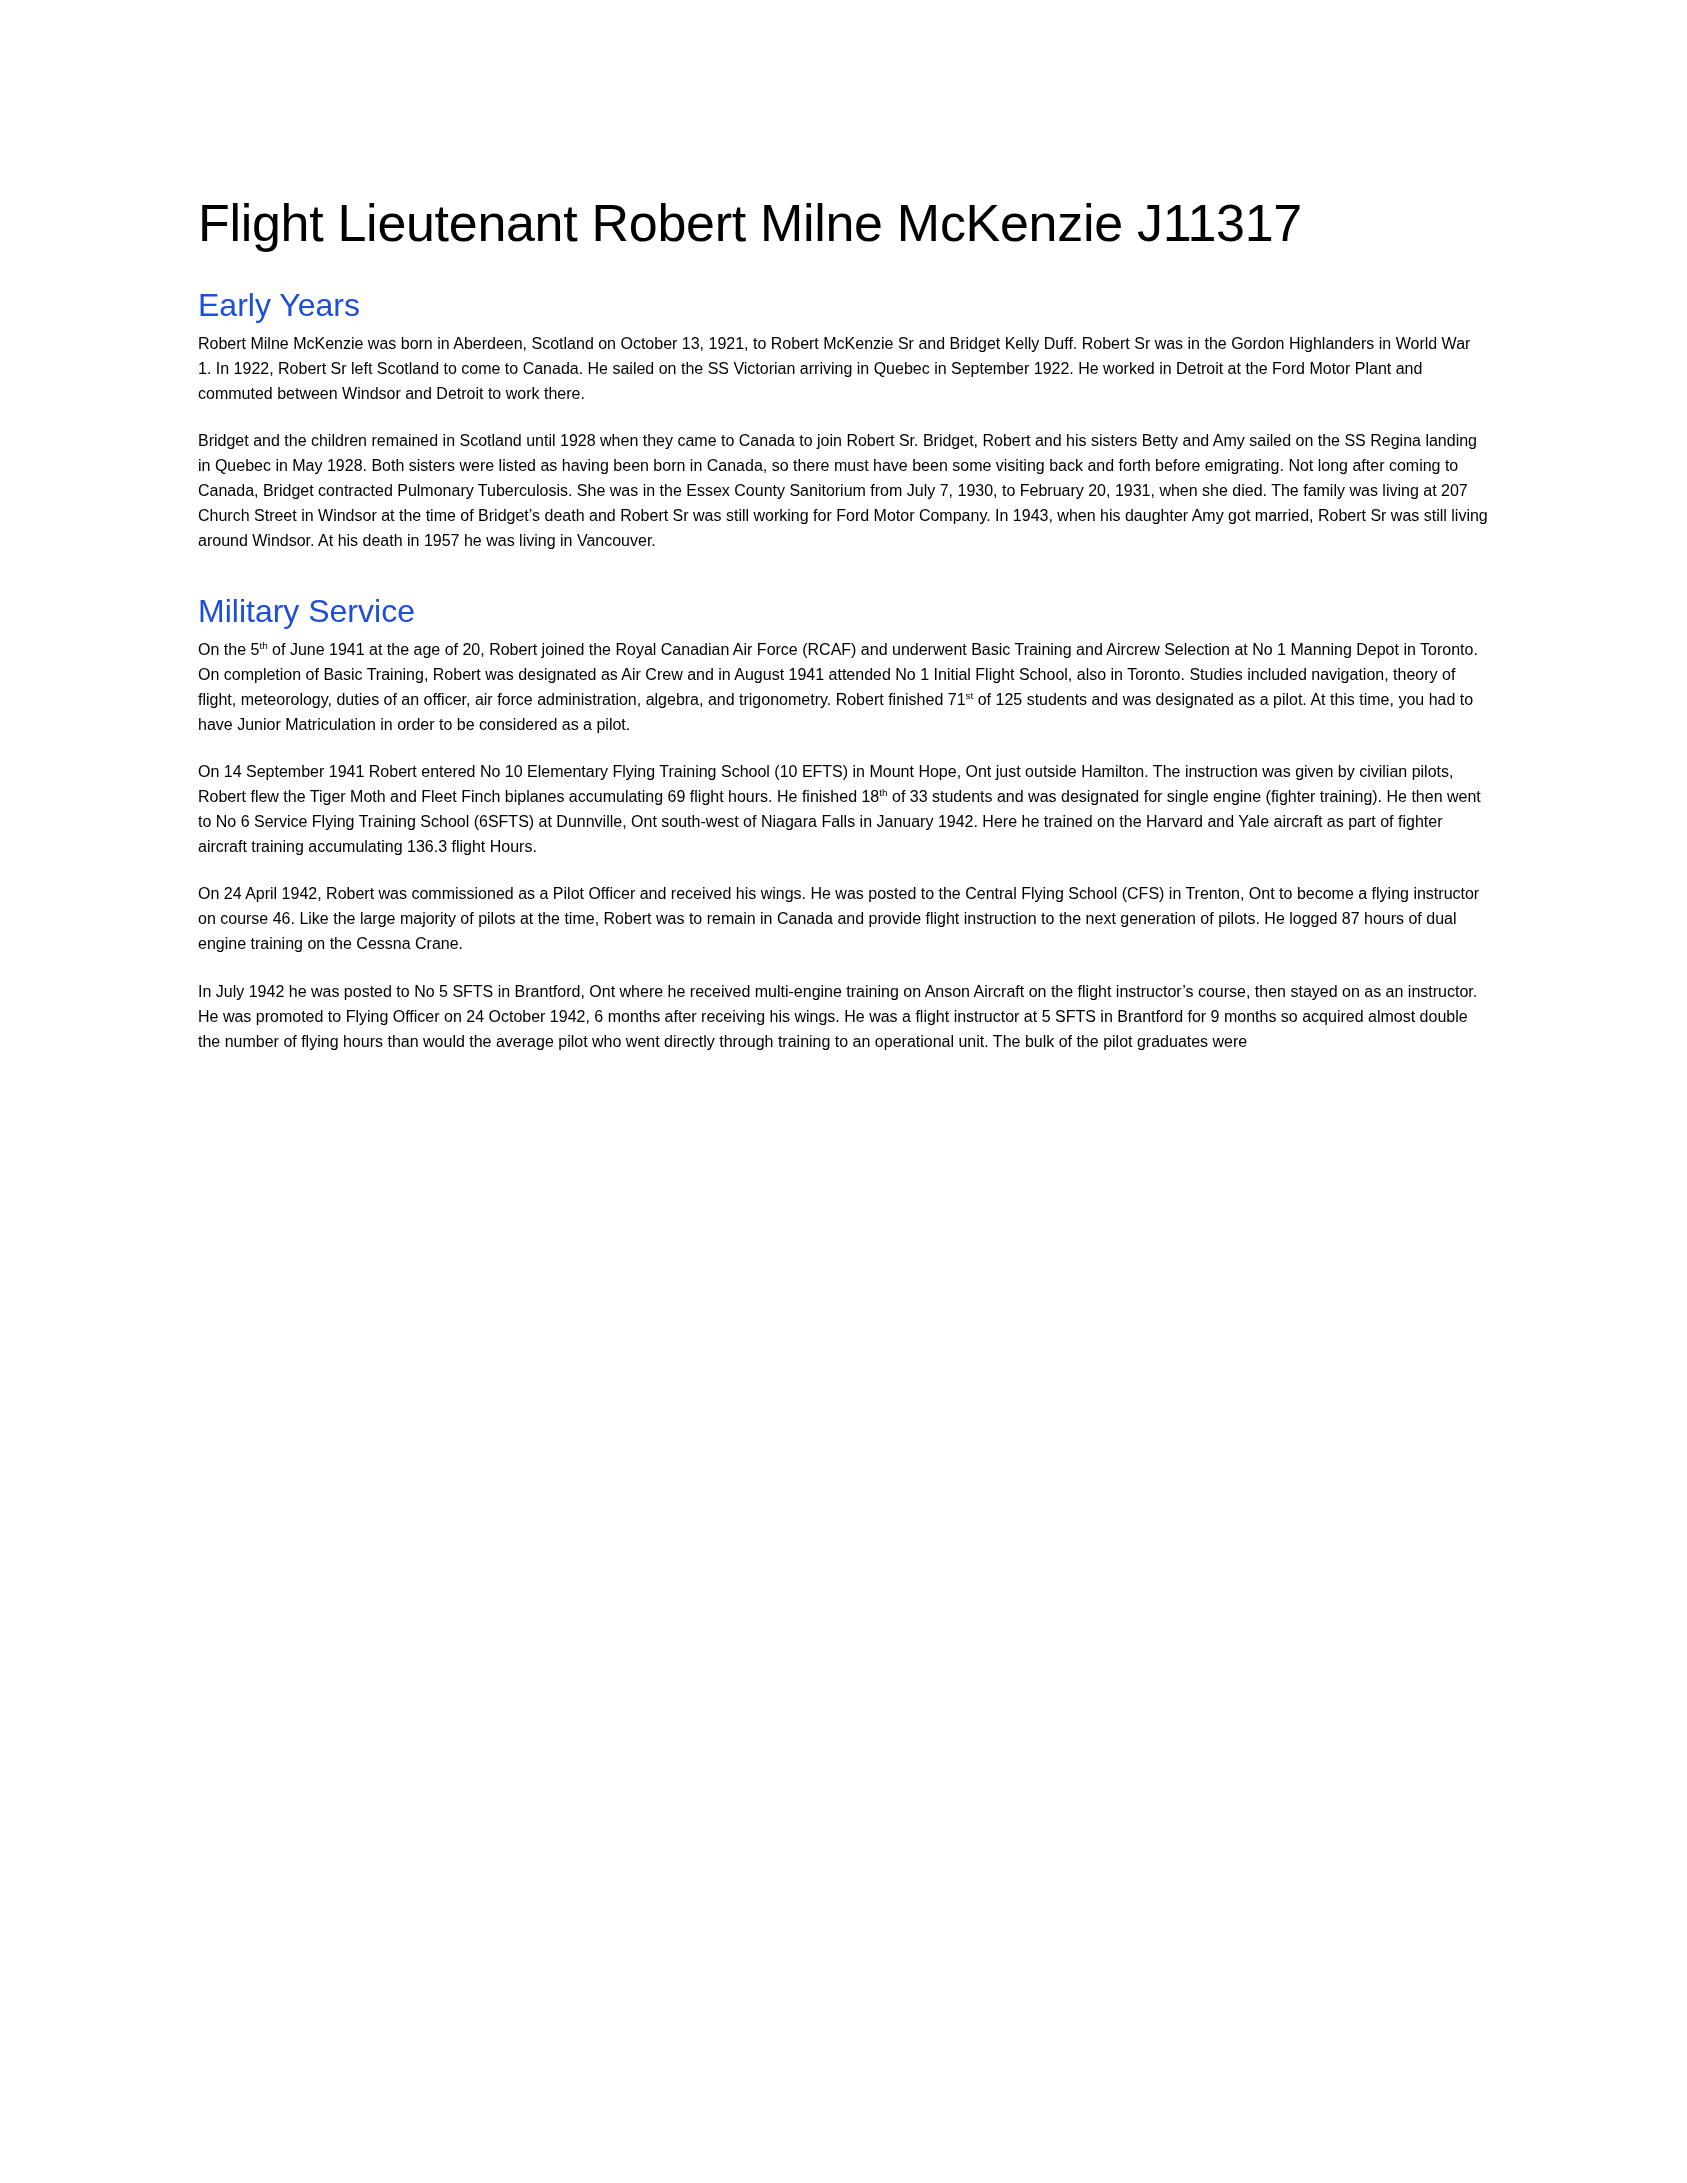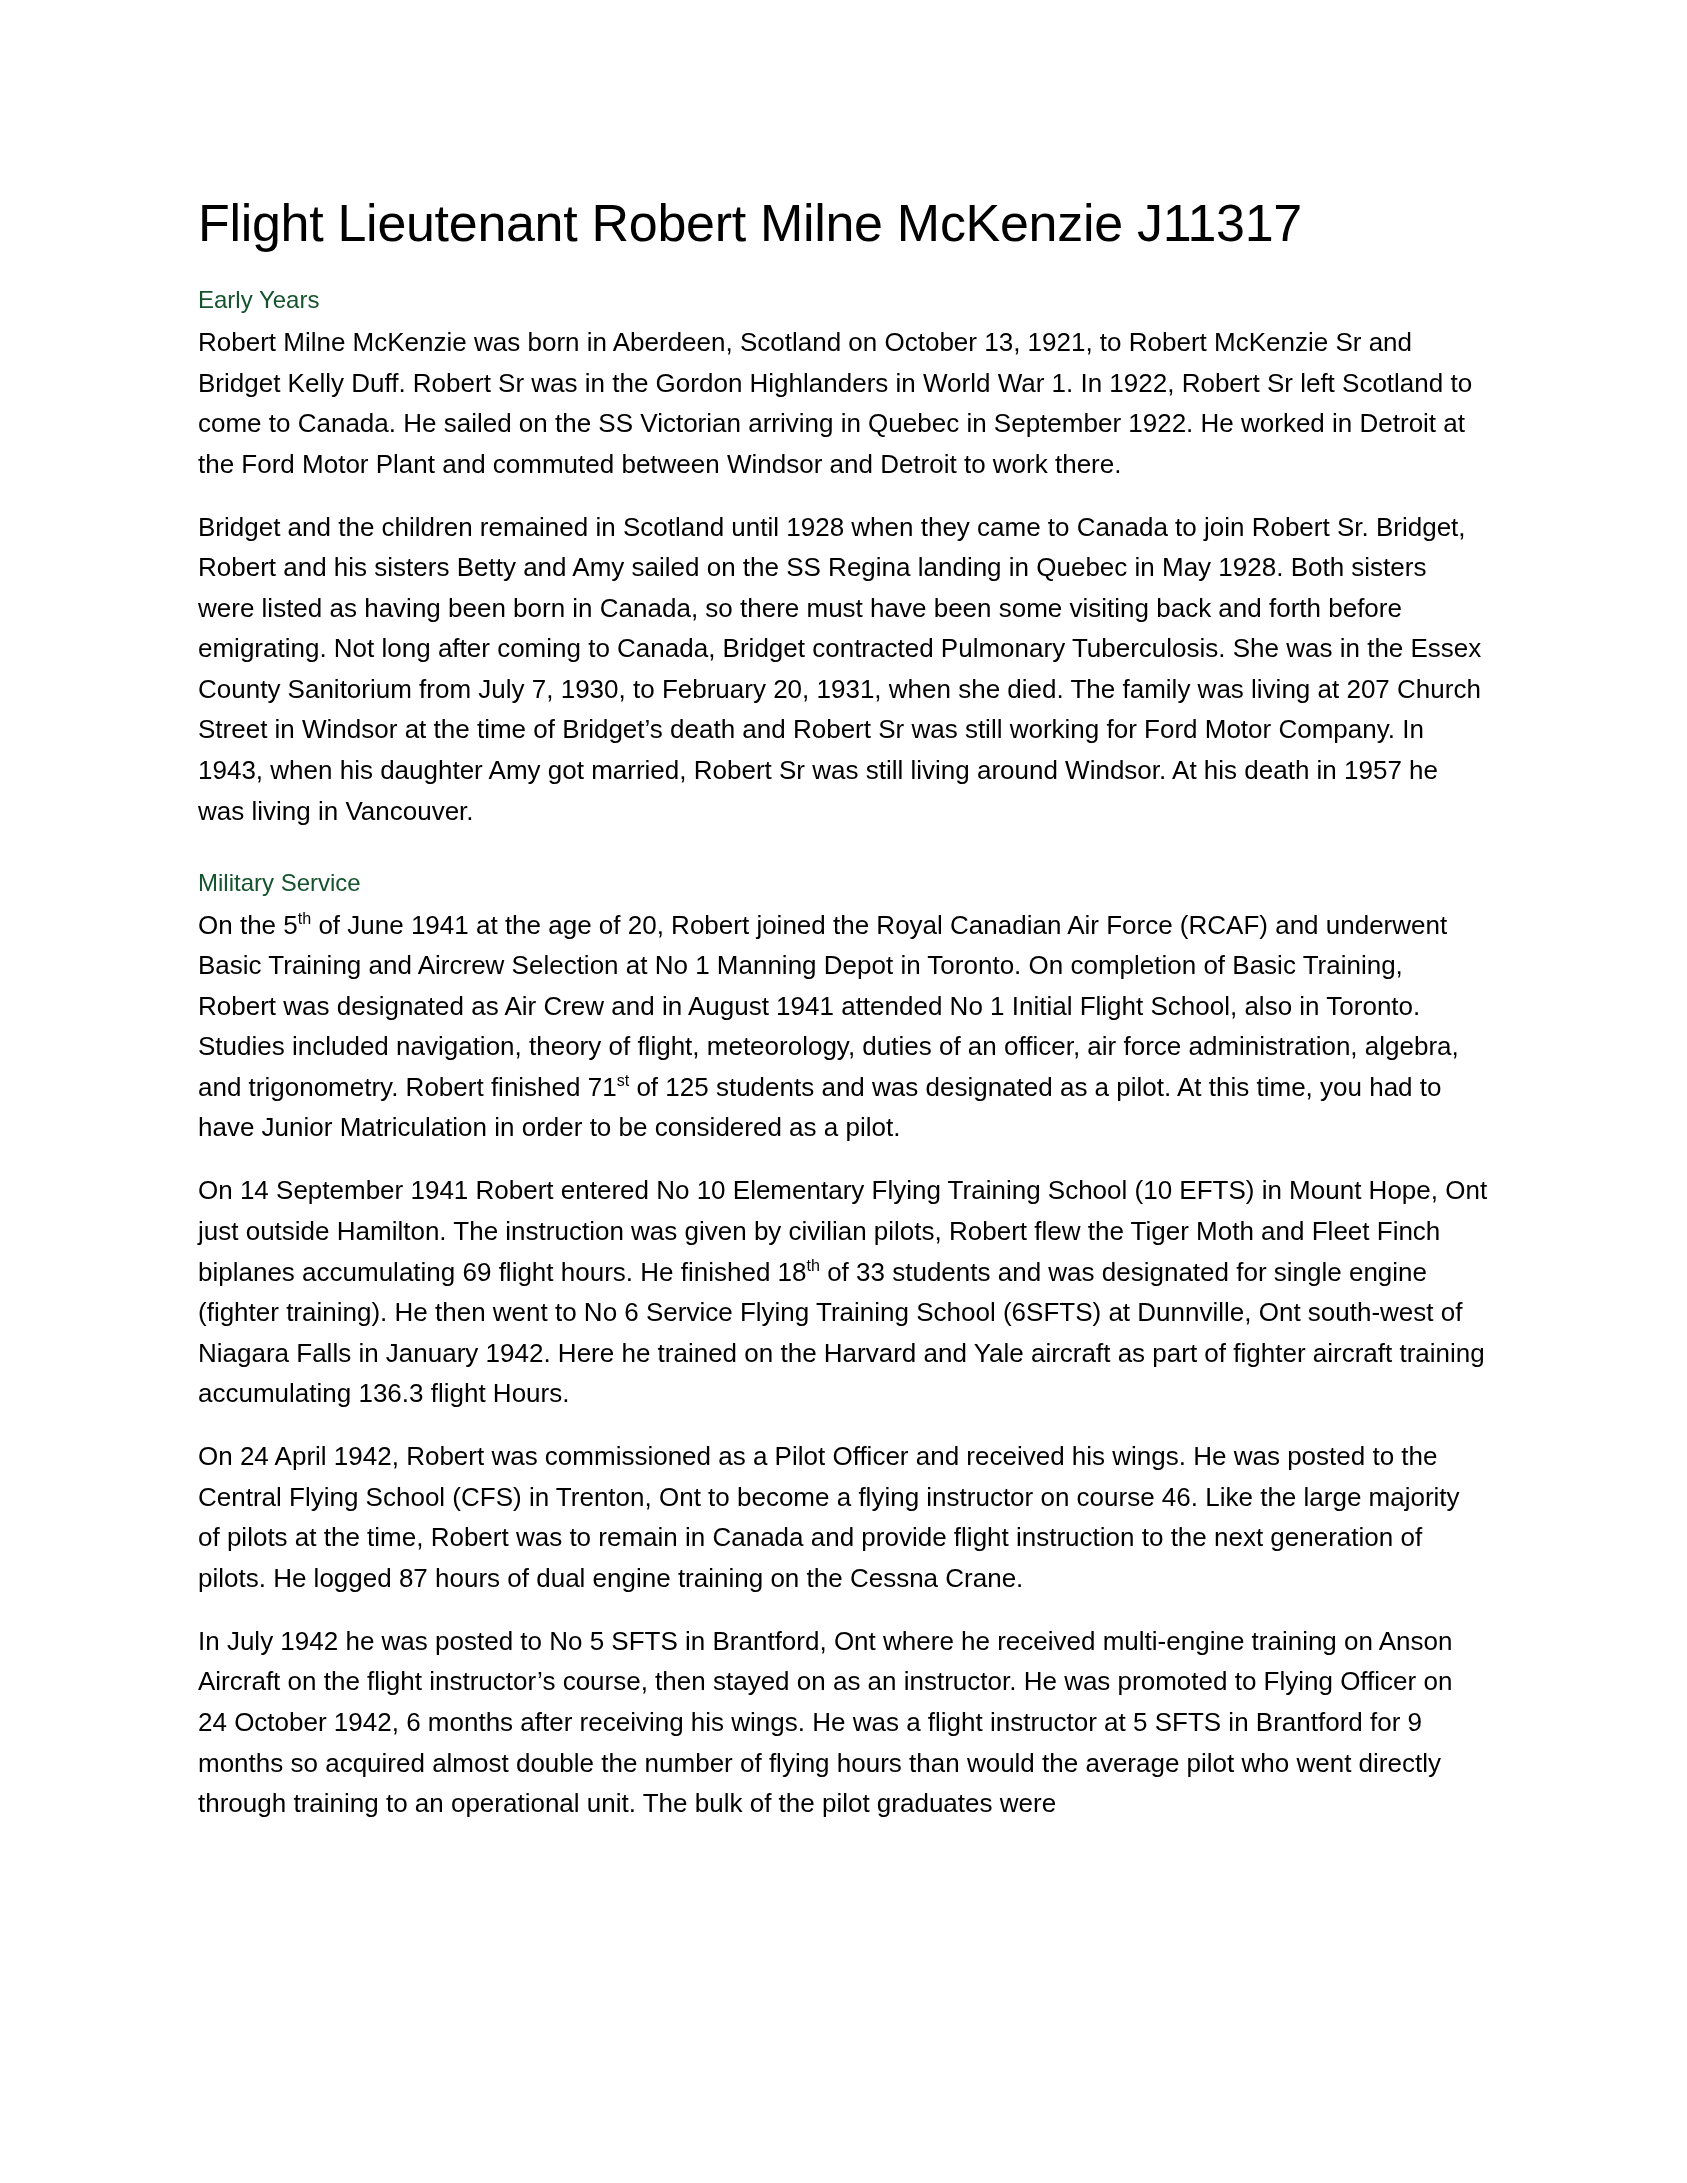--- a/index.html
+++ b/index.html
@@ -24,31 +24,31 @@
   .doc-title {
     font-size: 52px;
     font-weight: 400;
     line-height: 1.22;
     letter-spacing: -0.3px;
     color: #000000;
     margin: 0 0 30px 0;
     max-width: 1231px;
   }
   .section-heading {
-    font-size: 24px;
+    font-size: 32px;
     font-weight: 400;
-    color: #14532d;
+    color: #1d4ed8;
     margin: 0 0 6.6px 0;
     line-height: 1.25;
   }
   .section-heading.spaced {
     margin-top: 37px;
   }
   p.body-text {
-    font-size: 26px;
+    font-size: 16px;
     line-height: 1.56;
     margin: 0 0 22.5px 0;
     color: #000000;
     text-align: left;
     max-width: 1290px;
   }
   sup {
     font-size: 0.62em;
     vertical-align: super;
     line-height: 0;

